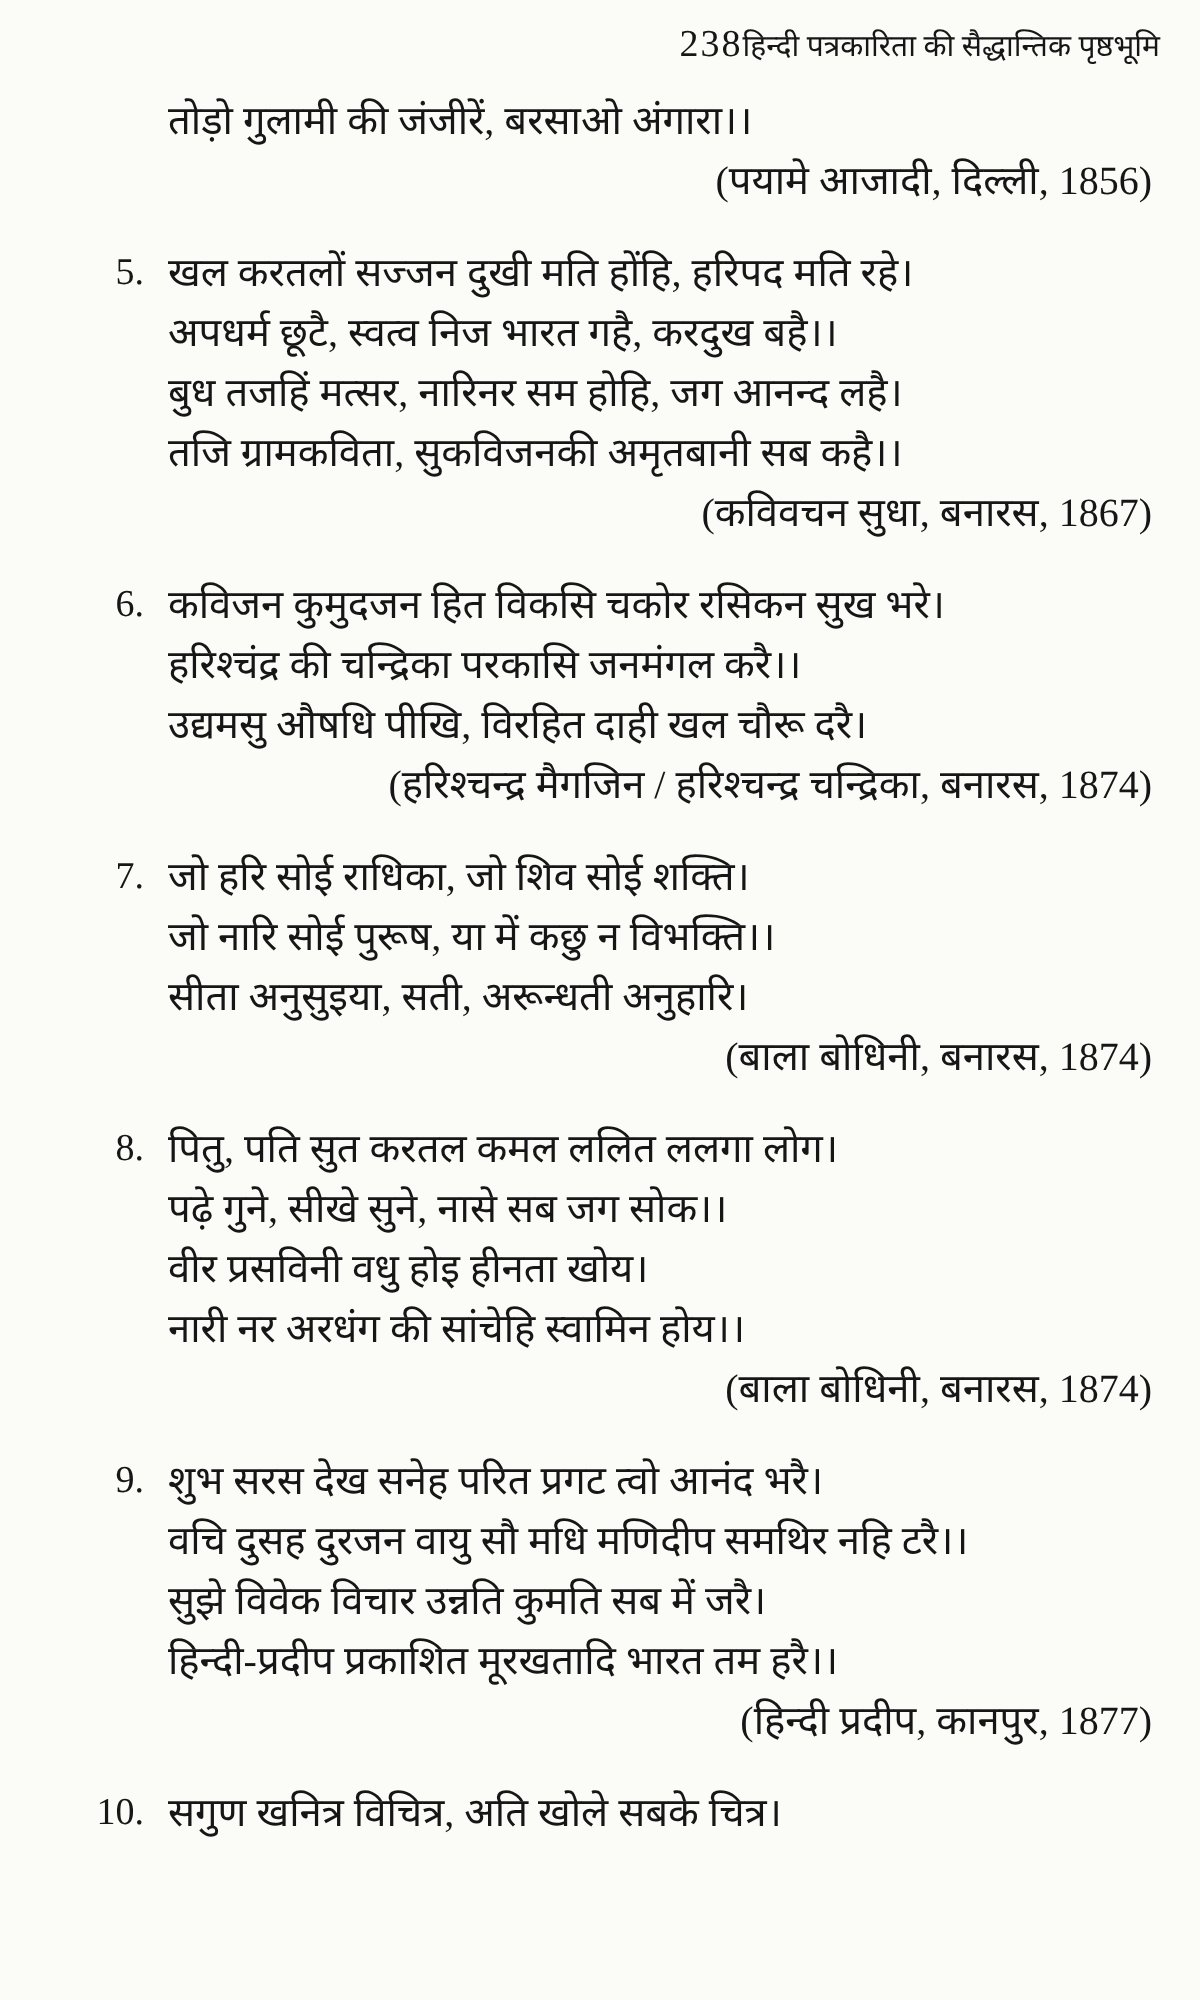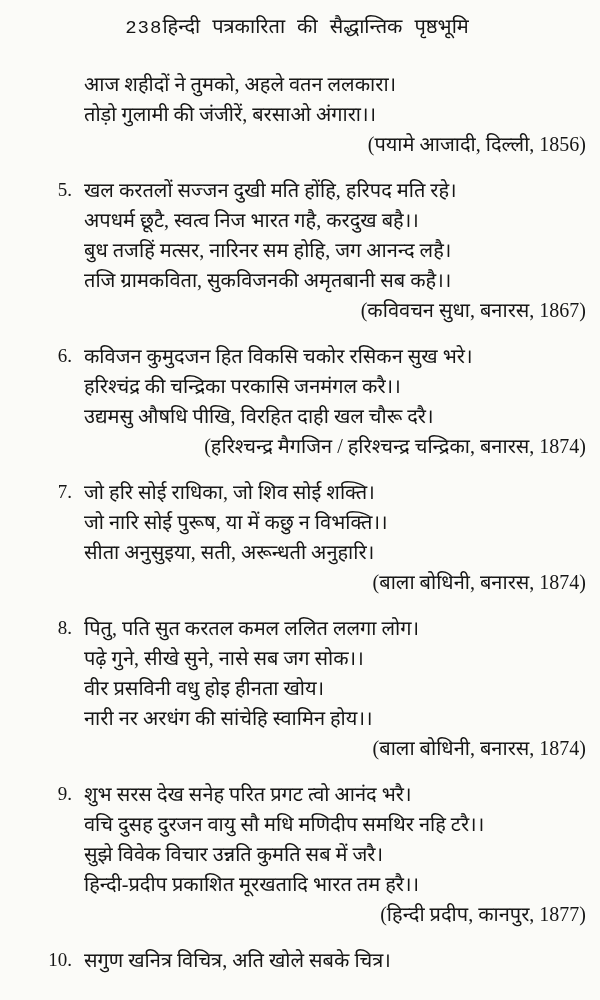--- a/index.html
+++ b/index.html
@@ -16,32 +16,31 @@
     box-sizing: border-box;
   }
   .page {
     width: 600px;
     height: 1000px;
     box-sizing: border-box;
     padding-top: 8px;
   }
   .header {
     display: flex;
-    justify-content: center;
+    justify-content: flex-end;
     align-items: baseline;
     padding: 4px 20px 0 14px;
-    margin-bottom: 28px;
-    font-family: Liberation Mono, monospace;
+    margin-bottom: 10px;
   }
   .page-num {
     font-size: 19px;
     letter-spacing: 1px;
   }
   .header-title {
-    font-size: 20px;
+    font-size: 15px;
     font-weight: 500;
   }
   .content {
     padding-top: 2px;
   }
   .verse-block {
     position: relative;
     padding-left: 84px;
     padding-right: 8px;
     font-size: 20px;
@@ -53,40 +52,39 @@
     top: 0;
     width: 34px;
     text-align: right;
     font-size: 19px;
   }
   .vline {
     white-space: nowrap;
   }
   .citation {
     text-align: right;
-    padding-right: 14px;
+    padding-right: 24px;
     margin: 0 0 16px 0;
     font-size: 20px;
     line-height: 30px;
   }
 </style>
 </head>
 <body>
 
 <div class="page">
 
   <div class="header">
     <span class="page-num">238</span>
     <span class="header-title">हिन्दी पत्रकारिता की सैद्धान्तिक पृष्ठभूमि</span>
   </div>
 
   <div class="content">
 
     <div class="verse-block">
-      <div class="vline">आज शहीदों ने तुमको, अहले वतन ललकारा।</div>
       <div class="vline">तोड़ो गुलामी की जंजीरें, बरसाओ अंगारा।।</div>
     </div>
     <div class="citation">(पयामे आजादी, दिल्ली, 1856)</div>
 
     <div class="verse-block">
       <span class="vnum">5.</span>
       <div class="vline">खल करतलों सज्जन दुखी मति होंहि, हरिपद मति रहे।</div>
       <div class="vline">अपधर्म छूटै, स्वत्व निज भारत गहै, करदुख बहै।।</div>
       <div class="vline">बुध तजहिं मत्सर, नारिनर सम होहि, जग आनन्द लहै।</div>
       <div class="vline">तजि ग्रामकविता, सुकविजनकी अमृतबानी सब कहै।।</div>

